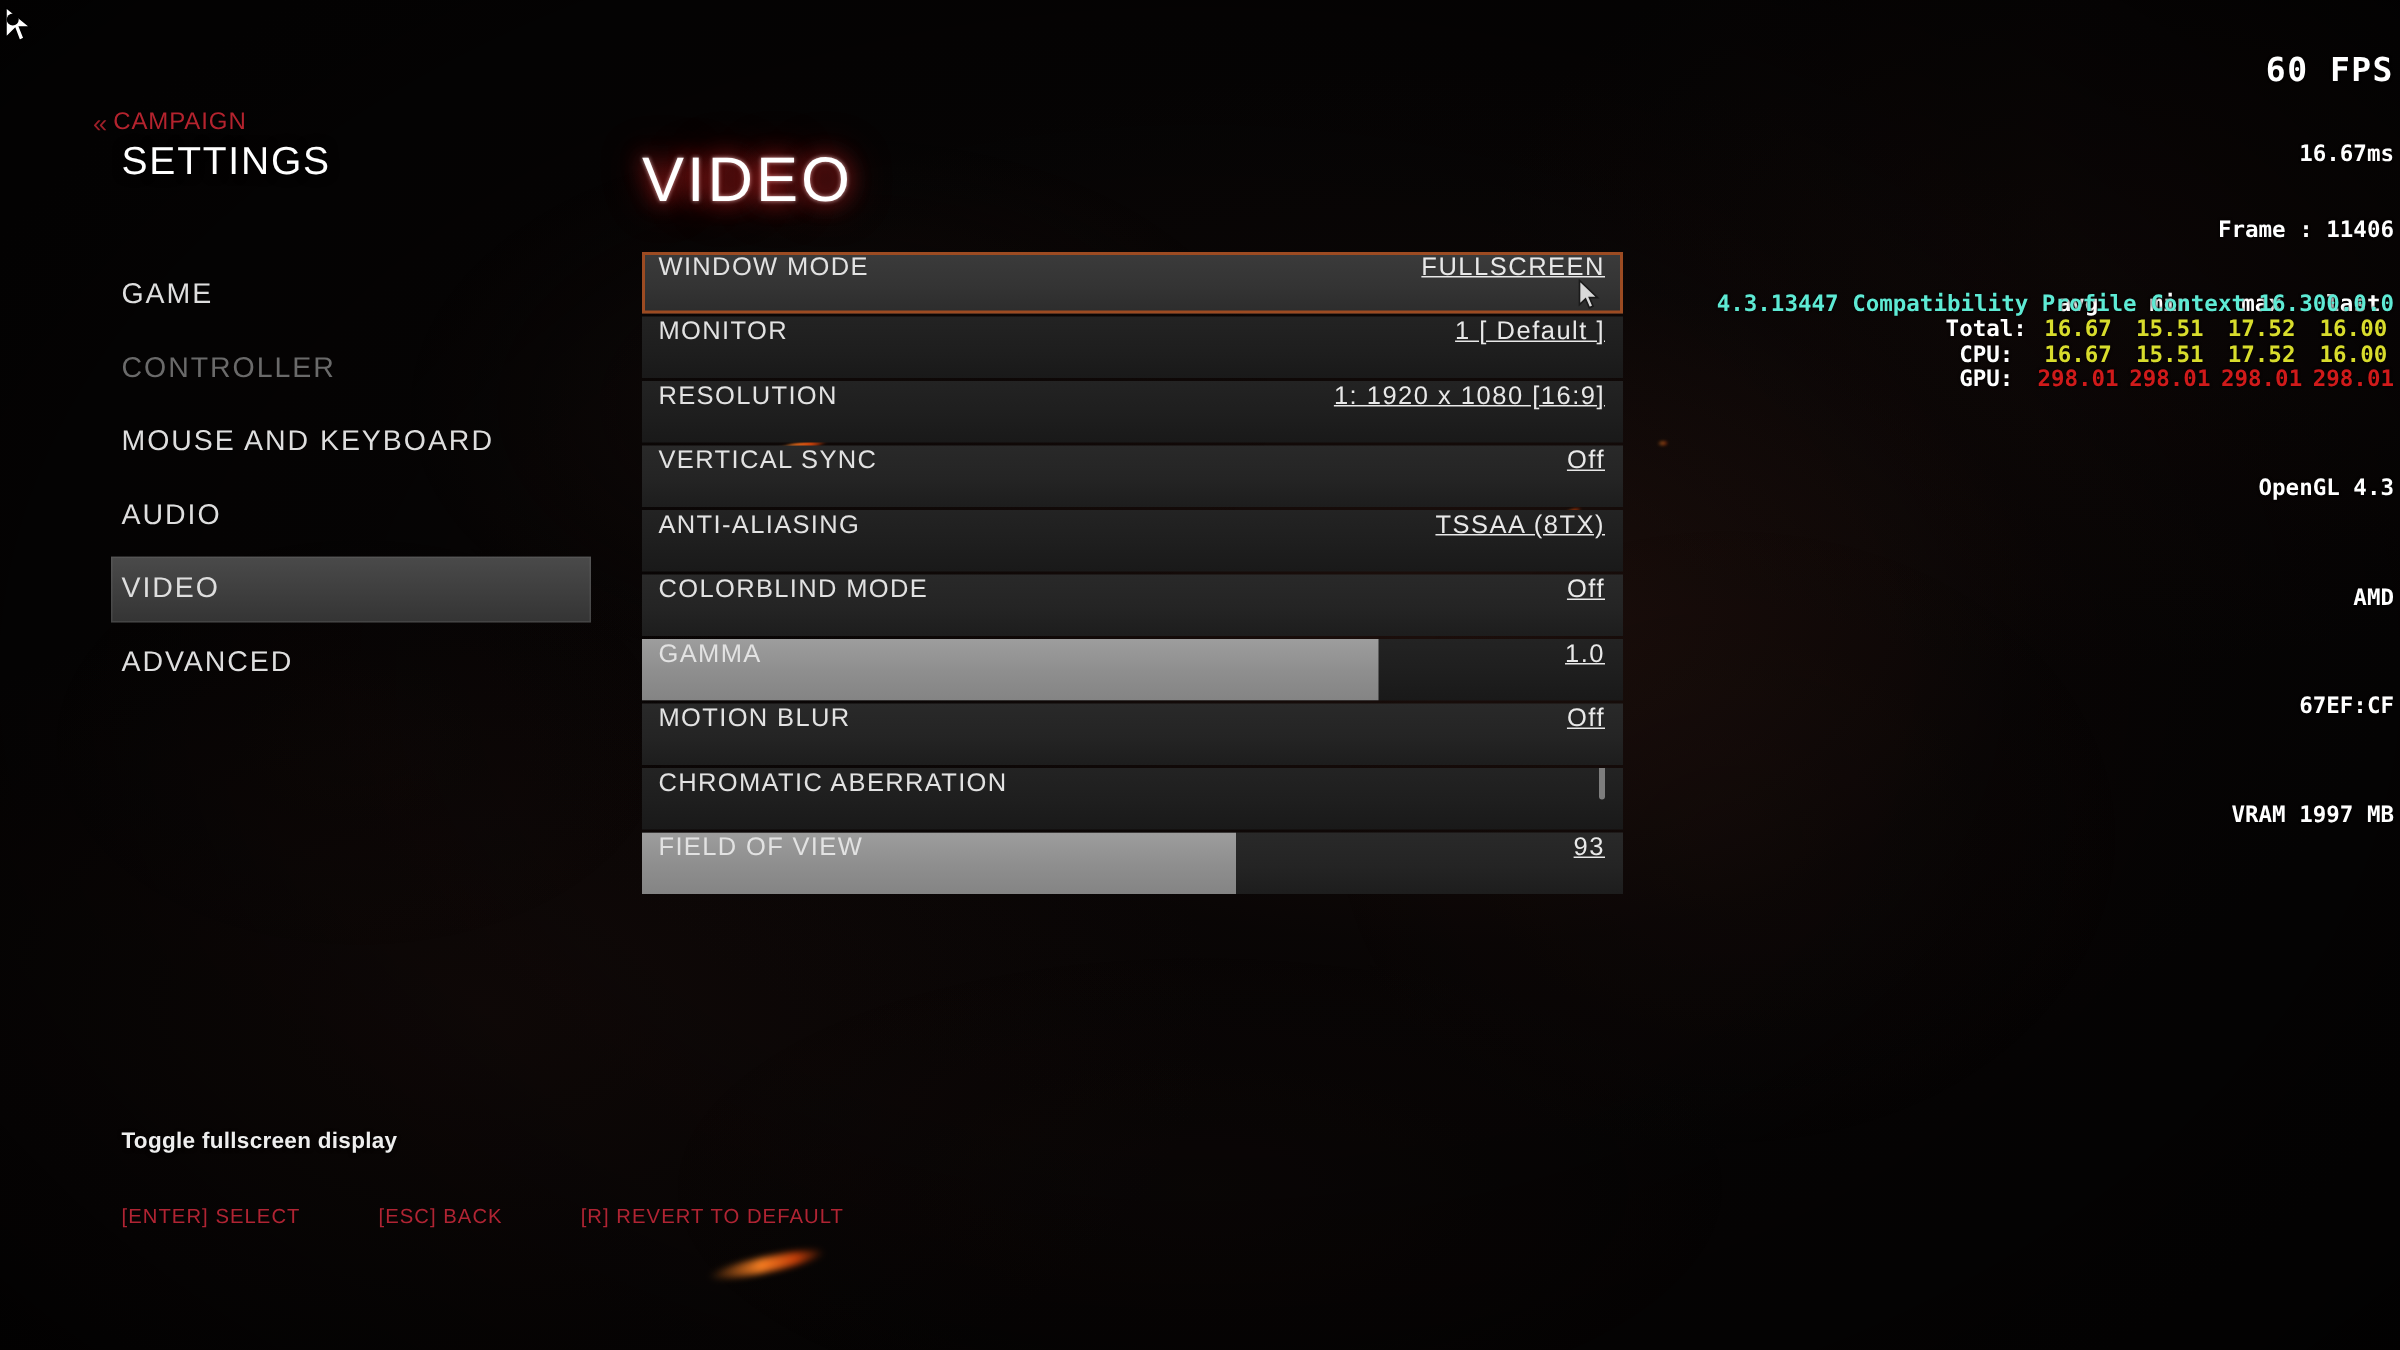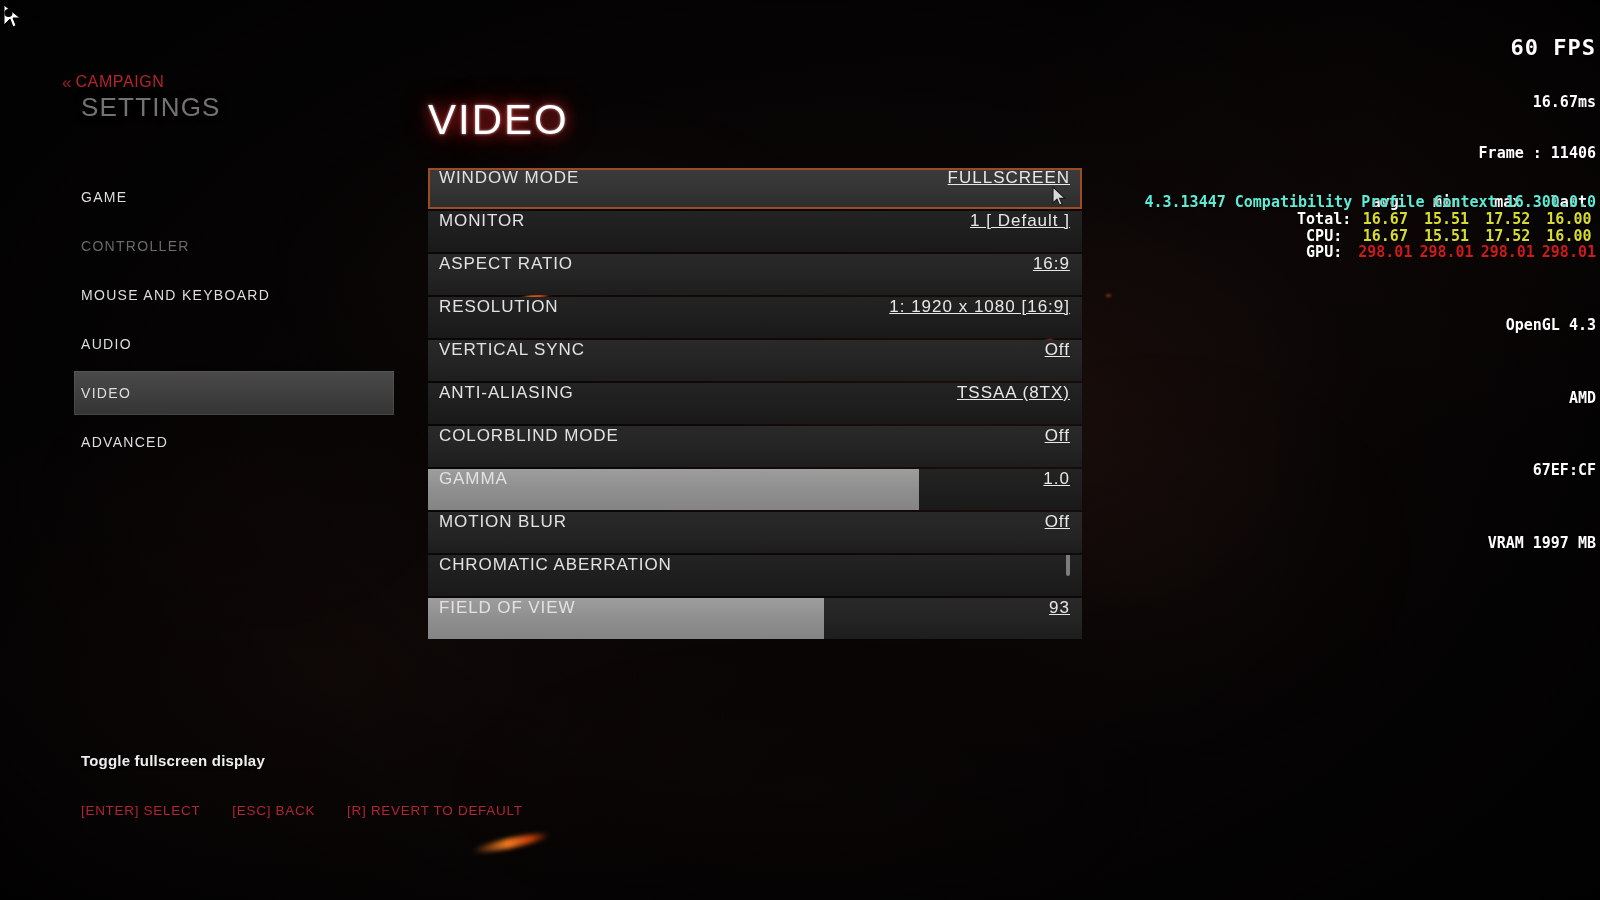--- a/index.html
+++ b/index.html
@@ -47,27 +47,27 @@
   
   .left-col { position:absolute; left:0; top:0; width:430px; height:900px; }
   .campaign-back {
     position:absolute; left:62px; top:73px;
     display:flex; align-items:center; gap:7px;
     color:#b4232e; font-size:16px; letter-spacing:.6px; font-weight:400;
   }
   .campaign-back .chev { font-size:17px; line-height:1; color:#9e1f28; letter-spacing:-3px; }
   .settings-title {
     position:absolute; left:81px; top:92px;
-    color:#737373; font-size:26px; letter-spacing:1.2px; font-weight:400;
+    color:#ffffff; font-size:26px; letter-spacing:1.2px; font-weight:400;
     text-shadow:0 0 8px rgba(0,0,0,.9);
   }
   .nav { position:absolute; left:0; top:175px; width:430px; }
   .nav-item {
     position:relative; height:44px; display:flex; align-items:center;
-    padding-left:81px; color:#dedede; font-size:14px; letter-spacing:1.3px;
+    padding-left:81px; color:#dedede; font-size:19px; letter-spacing:1.3px;
     margin-bottom:5px;
     text-align:center;
   }
   .nav-item.disabled { color:#6a6a6a; }
   .nav-item.active { background:linear-gradient(180deg,#4a4a4a 0%,#3e3e3e 55%,#343434 100%); width:320px; margin-left:74px; padding-left:7px; box-shadow:inset 0 0 0 1px rgba(120,120,120,.25); }
   .nav-item .lbl { display:block; }
 
   
   .panel { position:absolute; left:428px; top:96px; width:654px; }
   .panel-title {
@@ -102,21 +102,21 @@
     width:16px; height:16px; border:2px solid #7d7d7d; border-radius:3px;
     background:rgba(255,255,255,.02);
   }
 
   
   .hint {
     position:absolute; left:81px; top:752px;
     color:#eee; font-size:15px; letter-spacing:.2px; font-weight:700;
     text-shadow:0 1px 3px #000;
   }
-  .footer { position:absolute; left:81px; top:803px; display:flex; gap:32px; }
+  .footer { position:absolute; left:81px; top:803px; display:flex; gap:52px; }
   .footer-item { color:#b02433; font-size:13.5px; letter-spacing:.7px; white-space:nowrap; }
 
   
   .perf {
     position:absolute; right:4px; top:2px;
     font-family:"DejaVu Sans Mono", monospace; font-size:15px; line-height:16.6px;
     color:#ffffff; text-align:right; white-space:pre; font-weight:700;
     text-shadow:0 0 2px #000;
   }
   .perf .fps { font-size:22px; line-height:25px; letter-spacing:1px; }
@@ -191,24 +191,20 @@
     <div class="row selected">
       <span class="name">WINDOW MODE</span>
       <span class="value">FULLSCREEN</span>
     </div>
 
     <div class="row alt">
       <span class="name">MONITOR</span>
       <span class="value">1 [ Default ]</span>
     </div>
 
-    <div class="row">
-      <span class="name">ASPECT RATIO</span>
-      <span class="value">16:9</span>
-    </div>
 
     <div class="row alt">
       <span class="name">RESOLUTION</span>
       <span class="value">1: 1920 x 1080 [16:9]</span>
     </div>
 
     <div class="row">
       <span class="name">VERTICAL SYNC</span>
       <span class="value">Off</span>
     </div>

